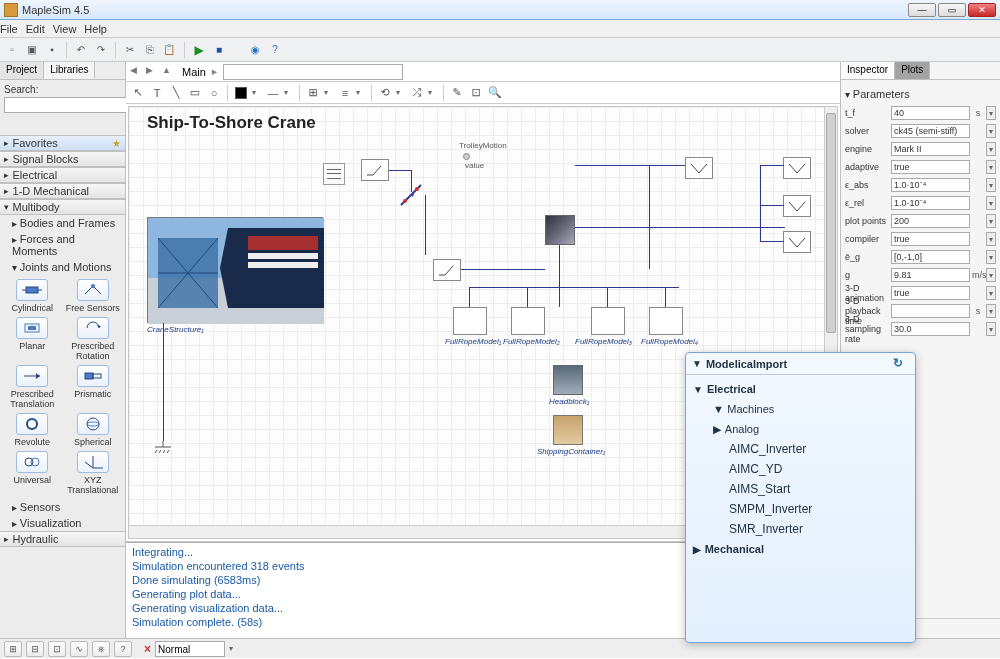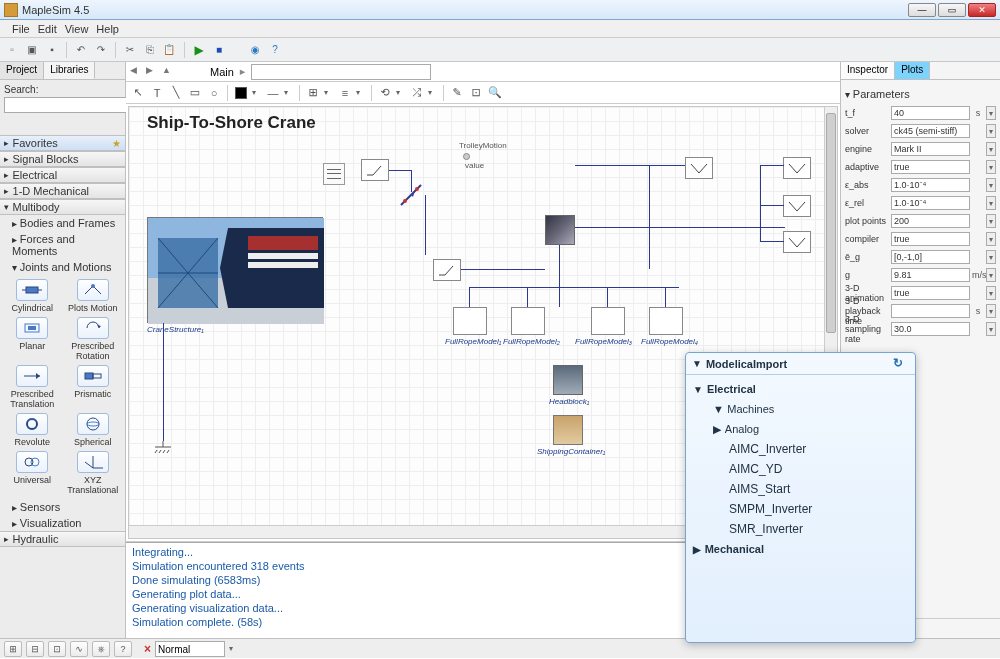--- a/index.html
+++ b/index.html
@@ -7,21 +7,21 @@
 
 
 .titlebar { height: 20px; background: linear-gradient(#eef5fd,#d6e8fa); border-bottom: 1px solid #7fa6ce; display: flex; align-items: center; padding: 0 4px; }
 .titlebar .app-icon { width: 14px; height: 14px; background: #d59b3a; border: 1px solid #a67826; margin-right: 4px; }
 .titlebar .title { flex: 1; font-size: 11px; color: #333; }
 .winbtns { display: flex; gap: 2px; }
 .winbtn { width: 28px; height: 14px; border: 1px solid #888; background: linear-gradient(#f7f7f7,#ddd); font-size: 9px; text-align: center; line-height: 12px; border-radius: 2px;}
 .winbtn.close { background: linear-gradient(#f08080,#c62828); color: #fff; border-color: #a22; }
 
 
-.menubar { height: 18px; background: #f0f0f0; border-bottom: 1px solid #ccc; display: flex; align-items: center; padding: 0 12px; gap: 8px; font-size: 11px; color: #333;}
+.menubar { height: 18px; background: #f0f0f0; border-bottom: 1px solid #ccc; display: flex; align-items: center; padding: 0 0; gap: 8px; font-size: 11px; color: #333;}
 .menuitem { cursor: default; }
 
 
 .toolbar { height: 24px; background: #eef0f2; border-bottom: 1px solid #c8c8c8; display: flex; align-items: center; padding: 0 4px; gap: 4px; }
 .tbtn { width: 16px; height: 16px; border: 1px solid transparent; border-radius: 2px; display:flex; align-items:center; justify-content:center; font-size: 10px; color:#555;}
 .divider-v { width:1px; height:16px; background:#ccc; margin:0 2px;}
 .play { color:#1a8f1a; font-size:12px;}
 .stop { color:#1a4db3; font-size:10px;}
 
 
@@ -45,21 +45,21 @@
 .pal-item { text-align:center;}
 .pal-icon { width:32px; height:22px; margin:0 auto 2px; border:1px solid #9fbce0; background:linear-gradient(#fefeff,#eaf2fc); border-radius:3px; display:flex; align-items:center; justify-content:center;}
 .pal-icon svg { width:24px; height:16px;}
 .pal-label { font-size:9px; color:#333; line-height:10px; word-wrap:break-word;}
 
 
 .center { flex:1; display:flex; flex-direction:column; background:#fff; position:relative;}
 .center-top { height:20px; border-bottom:1px solid #ccc; display:flex; align-items:center; padding:0 4px; gap:6px;}
 .center-top .nav { display:flex; gap:2px;}
 .center-top .navbtn { width:14px; height:14px; font-size:9px; color:#777;}
-.center-top .crumb { font-size:11px;margin-left:28px;}
+.center-top .crumb { font-size:11px;}
 .center-top .crumb-sel { width:180px; height:16px; border:1px solid #aaa; background:#fff;}
 .center-tool { height:22px; border-bottom:1px solid #ccc; display:flex; align-items:center; padding:0 4px; gap:3px;}
 .ctbtn { width:16px; height:16px; border:1px solid transparent; display:flex; align-items:center; justify-content:center; color:#555; font-size:11px;}
 .color-swatch { width:12px; height:12px; background:#000; border:1px solid #555;}
 .tiny-dd { width:10px; font-size:8px; color:#666;}
 
 .canvas-wrap { flex:1; overflow:hidden; position:relative; border-bottom:1px solid #ccc;}
 .canvas { position:absolute; inset:2px; background:#fdfdfd;
   background-image:
     linear-gradient(#eee 1px, transparent 1px),
@@ -77,21 +77,21 @@
 .label-txt { position:absolute; font-size:8px; color:#1a3a8a; font-style:italic;}
 .menu-block { position:absolute; width:22px; height:22px; border:1px solid #999; background:#fafafa; display:flex; flex-direction:column; justify-content:space-around; padding:3px;}
 .menu-block div { height:1px; background:#666;}
 .smallnode { position:absolute; width:7px; height:7px; border-radius:50%; background:#ccc; border:1px solid #888;}
 
 .console { height:96px; background:#fff; font-family: "Courier New", monospace; font-size:11px; color:#1a5aa8; padding:2px 6px; overflow:hidden; border-top:1px solid #aaa; line-height:14px;}
 
 
 .inspector { width:160px; border-left:1px solid #c0c0c0; background:#f5f5f5; display:flex; flex-direction:column;}
 .insp-tabs { display:flex; height:18px; border-bottom:1px solid #c0c0c0;}
-.insp-tab { padding:2px 6px; font-size:10px; background:#7dd3fc; border-right:1px solid #c0c0c0;}
+.insp-tab { padding:2px 6px; font-size:10px; background:#a3a3a3; border-right:1px solid #c0c0c0;}
 .insp-tab.active { background:#fbfbfb;}
 .insp-body { padding:4px; font-size:10px; color:#333;}
 .insp-section { font-size:10px; margin:4px 0 4px; }
 .param-row { display:flex; align-items:center; height:18px; gap:2px;}
 .param-row label { width:44px; font-size:9px; color:#333;}
 .param-row .val { flex:1; height:14px; border:1px solid #aaa; background:#fff; font-size:9px; padding:0 2px; line-height:13px; overflow:hidden; white-space:nowrap;}
 .param-row .unit { width:12px; font-size:9px; color:#555; text-align:center;}
 .param-row .dd { width:10px; font-size:8px; color:#666; border:1px solid #aaa; background:#eee; text-align:center; height:14px; line-height:13px;}
 
 
@@ -203,21 +203,21 @@
           </div>
           <div class="pal-label">Cylindrical</div>
         </div>
       <div class="pal-item">
           <div class="pal-icon">
             <svg viewBox="0 0 24 16">
               <path d="M4 12 L12 4 L20 12" fill="none" stroke="#28487a"></path>
               <circle cx="12" cy="4" r="2" fill="#4a7ac7"></circle>
             </svg>
           </div>
-          <div class="pal-label">Plots Motion</div>
+          <div class="pal-label">Free Sensors</div>
         </div>
       <div class="pal-item">
           <div class="pal-icon">
             <svg viewBox="0 0 24 16">
               <rect x="5" y="4" width="14" height="8" fill="none" stroke="#4a7ac7"></rect>
               <rect x="8" y="6" width="8" height="4" fill="#4a7ac7"></rect>
             </svg>
           </div>
           <div class="pal-label">Planar</div>
         </div>

